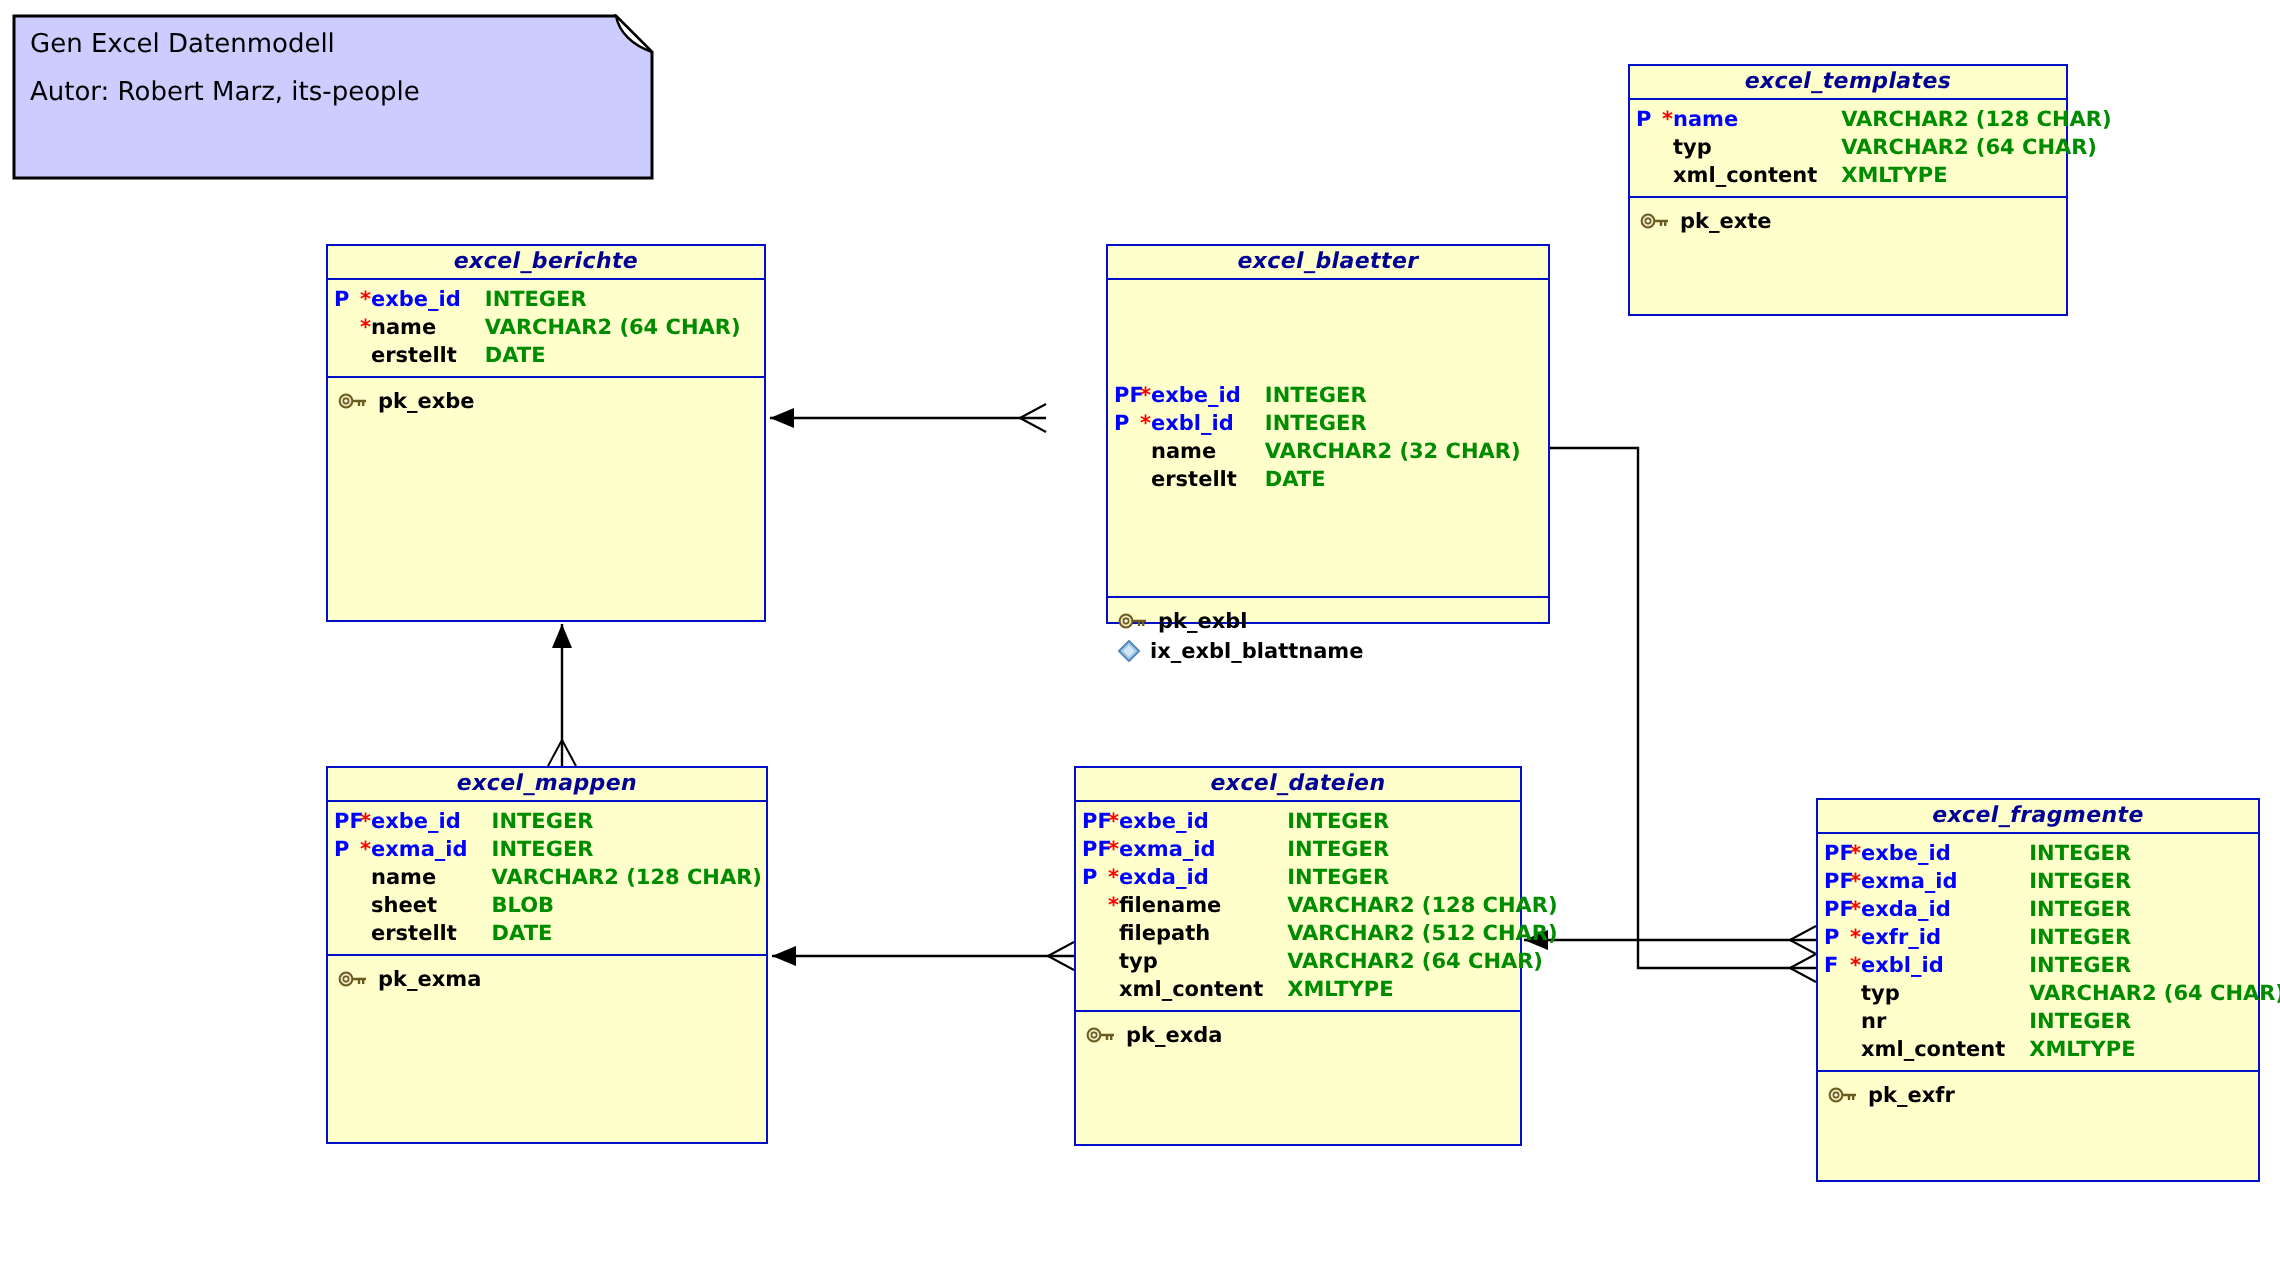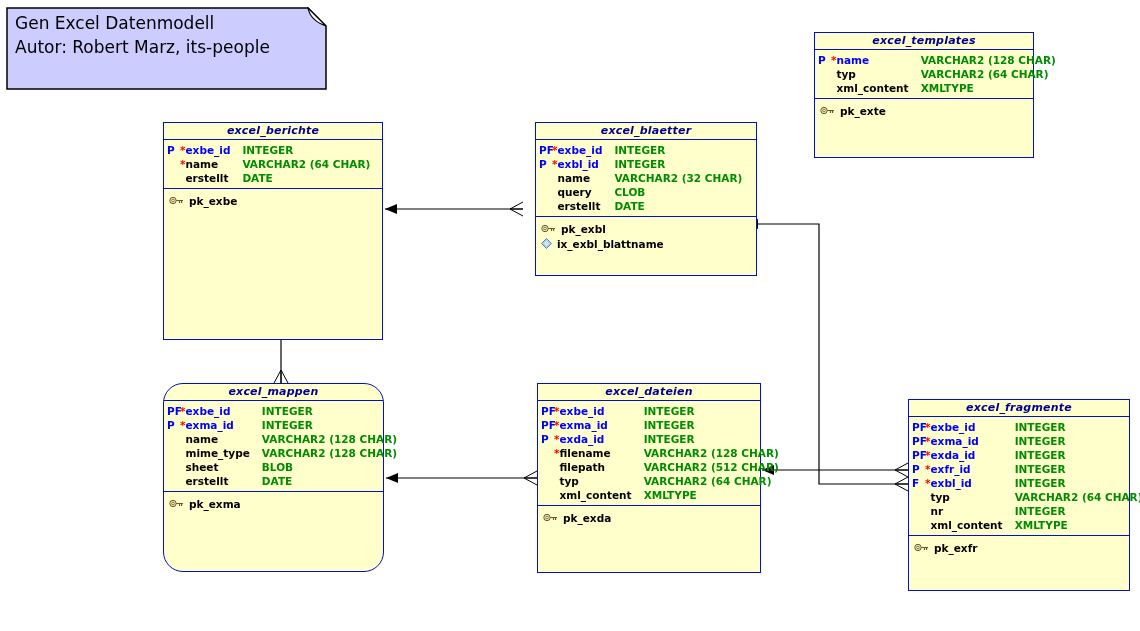--- a/index.html
+++ b/index.html
@@ -8,21 +8,21 @@
     --note-fill:#ccccff; --line-color:#000000;
   }
   *{margin:0;padding:0;box-sizing:border-box;font-family:"DejaVu Sans","Liberation Sans",sans-serif;}
   body{background:#ffffff;}
   #canvas{position:relative;width:1140px;height:631px;background:#ffffff;overflow:hidden;}
 
   
   .note{position:absolute;left:6px;top:7px;width:321px;height:83px;}
   .note svg{position:absolute;left:0;top:0;}
   .note-text{position:absolute;left:0;top:0;right:0;bottom:0;padding:4px 9px;
-    font-size:17px;line-height:24px;color:#000;}
+    font-size:13px;line-height:24px;color:#000;}
 
   
   .entity{position:absolute;background:var(--entity-fill);border:1.5px solid var(--entity-border);
     display:flex;flex-direction:column;font-size:10.5px;font-weight:bold;color:#000;}
   .entity-title{flex:0 0 16px;line-height:16px;text-align:center;font-size:11px;font-weight:bold;
     color:var(--title-text);border-bottom:1.5px solid var(--entity-border);letter-spacing:.2px;font-style:italic;}
   .entity-columns{display:table;width:100%;padding:3px 0 3px;}
   .attr-row{display:table-row;}
   .cell{display:table-cell;height:14px;vertical-align:middle;white-space:nowrap;}
   .flag-cell{width:26px;padding-left:3px;}
@@ -30,23 +30,23 @@
   .star{color:var(--mandatory-star);}
   .name-cell{padding-right:12px;color:#000;}
   .name-cell.keycol{color:var(--key-column);}
   .type-cell{color:var(--type-text);width:100%;}
   .entity-keys{flex:1;border-top:1.5px solid var(--entity-border);padding:4px 0 0;}
   .key-row{display:flex;align-items:center;gap:5px;height:15px;padding-left:5px;}
   .key-label{color:#000;}
 
   
   .pos-excel_templates{left:814px;top:32px;width:220px;height:126px;}
-  .pos-excel_berichte {left:163px;top:122px;width:220px;height:218px;}
-  .pos-excel_blaetter {left:535px;top:122px;width:222px;height:154px;}
-  .pos-excel_mappen   {left:163px;top:383px;width:221px;height:189px;border-radius:20px;}
+  .pos-excel_berichte {left:163px;top:122px;width:220px;height:189px;}
+  .pos-excel_blaetter {left:553px;top:122px;width:222px;height:190px;gap:48px;}
+  .pos-excel_mappen   {left:163px;top:383px;width:221px;height:189px;}
   .pos-excel_dateien  {left:537px;top:383px;width:224px;height:190px;justify-content:space-between;}
   .pos-excel_fragmente{left:908px;top:383px;width:222px;height:192px;margin-top:16px;}
 
   
   .connections{position:absolute;left:0;top:0;z-index:0;}
   .connections line,.connections polyline,.connections path{stroke:var(--line-color);stroke-width:1.2;fill:none;}
   .connections polygon{fill:var(--line-color);stroke:none;}
   .fan line{stroke-width:1;}
   .layer{position:absolute;left:0;top:0;width:100%;height:100%;z-index:1;}
 </style>
@@ -189,25 +189,20 @@
             <span class="cell name-cell keycol">exbl_id</span>
             <span class="cell type-cell">INTEGER</span>
           </div>
           <div class="attr-row">
             <span class="cell flag-cell"><span class="flag"></span><span class="star"></span></span>
             <span class="cell name-cell">name</span>
             <span class="cell type-cell">VARCHAR2 (32 CHAR)</span>
           </div>
           <div class="attr-row">
             <span class="cell flag-cell"><span class="flag"></span><span class="star"></span></span>
-            <span class="cell name-cell">query</span>
-            <span class="cell type-cell">CLOB</span>
-          </div>
-          <div class="attr-row">
-            <span class="cell flag-cell"><span class="flag"></span><span class="star"></span></span>
             <span class="cell name-cell">erstellt</span>
             <span class="cell type-cell">DATE</span>
           </div>
         </div>
     <div class="entity-keys">
           <div class="key-row">
             <svg width="15" height="9" viewBox="0 0 15 9">
     <ellipse cx="4" cy="4.5" rx="3.2" ry="3.2" fill="#efe7c0" stroke="#6b5b1e"></ellipse>
     <ellipse cx="4" cy="4.5" rx="1.3" ry="1.3" fill="#fffff0" stroke="#6b5b1e" stroke-width="0.8"></ellipse>
     <path d="M7.2 4.5 H14 M10.5 4.5 V7 M12.6 4.5 V7" stroke="#6b5b1e" stroke-width="1.2" fill="none"></path>
@@ -236,25 +231,20 @@
             <span class="cell name-cell keycol">exma_id</span>
             <span class="cell type-cell">INTEGER</span>
           </div>
           <div class="attr-row">
             <span class="cell flag-cell"><span class="flag"></span><span class="star"></span></span>
             <span class="cell name-cell">name</span>
             <span class="cell type-cell">VARCHAR2 (128 CHAR)</span>
           </div>
           <div class="attr-row">
             <span class="cell flag-cell"><span class="flag"></span><span class="star"></span></span>
-            <span class="cell name-cell">mime_type</span>
-            <span class="cell type-cell">VARCHAR2 (128 CHAR)</span>
-          </div>
-          <div class="attr-row">
-            <span class="cell flag-cell"><span class="flag"></span><span class="star"></span></span>
             <span class="cell name-cell">sheet</span>
             <span class="cell type-cell">BLOB</span>
           </div>
           <div class="attr-row">
             <span class="cell flag-cell"><span class="flag"></span><span class="star"></span></span>
             <span class="cell name-cell">erstellt</span>
             <span class="cell type-cell">DATE</span>
           </div>
         </div>
     <div class="entity-keys">

